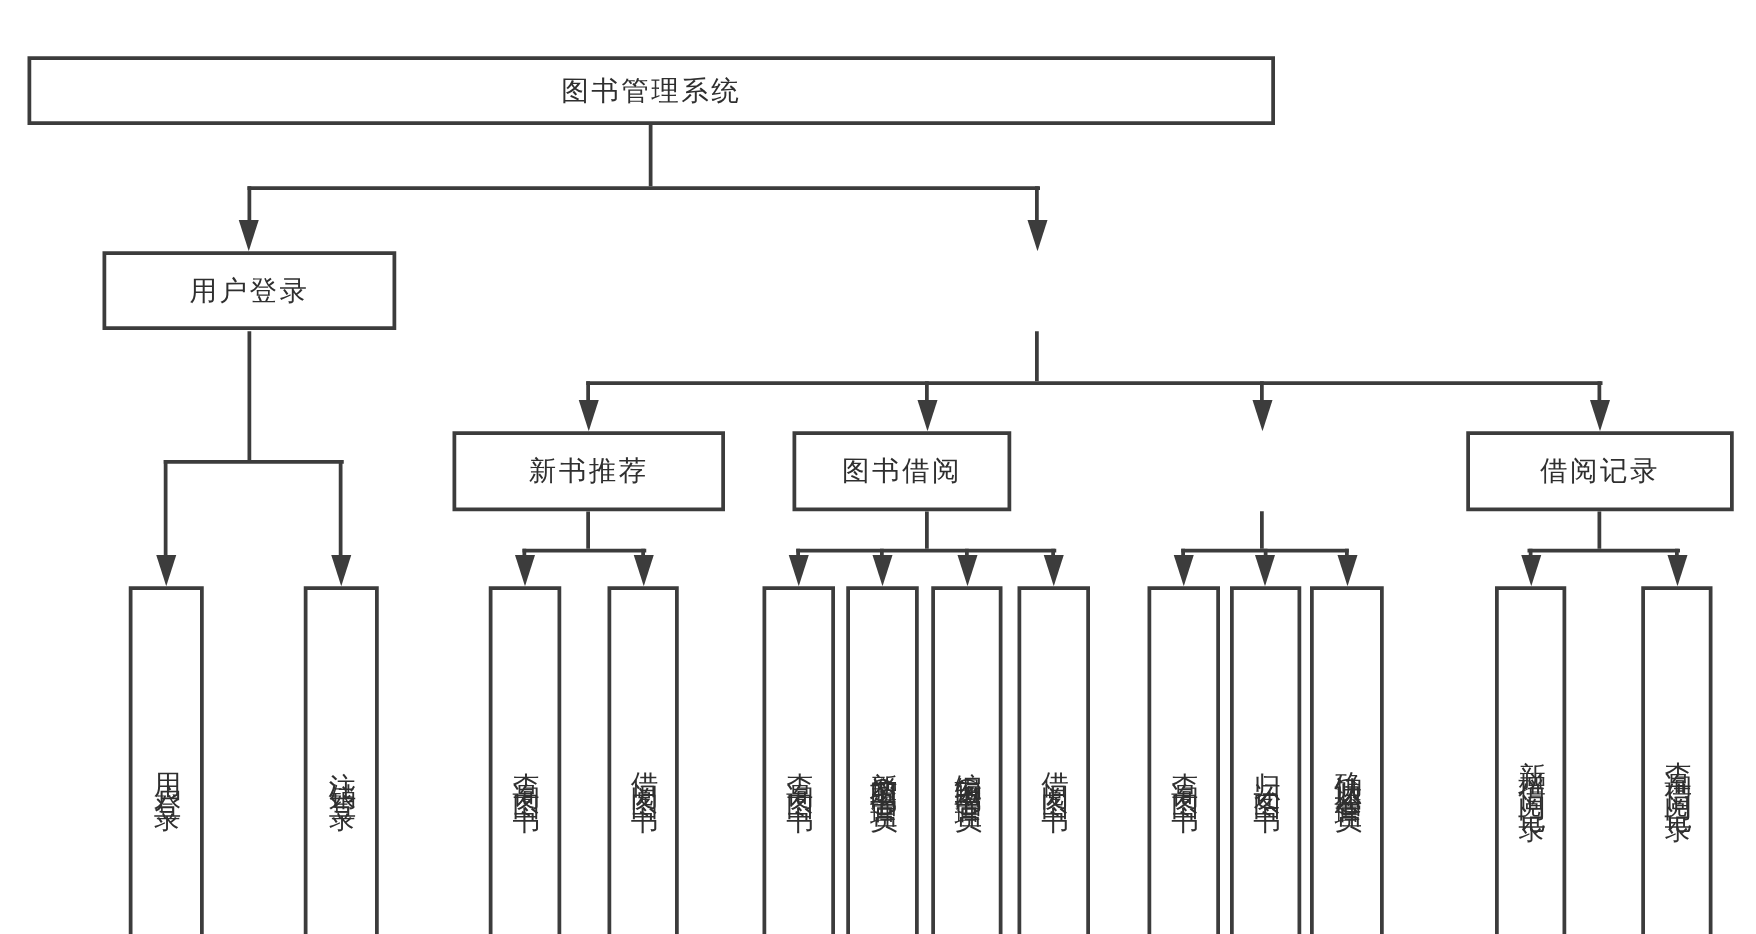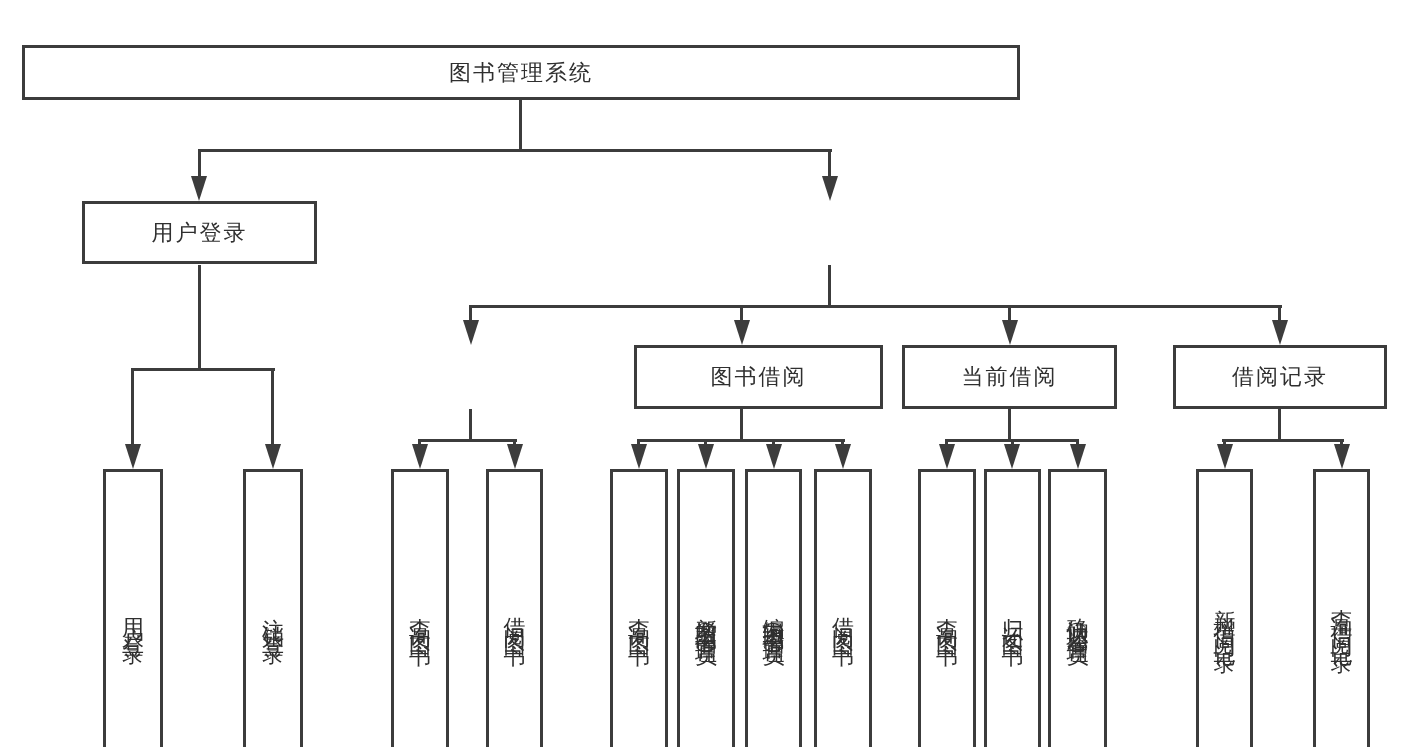--- a/index.html
+++ b/index.html
@@ -78,25 +78,25 @@
 <div class="canvas">
 
   <div class="box root">
     <span class="hlabel">图书管理系统</span>
   </div>
 
   <div class="box lvl2" style="left:82px; width:235px;">
     <span class="hlabel">用户登录</span>
   </div>
 
-  <div class="box lvl3" style="left:634px; width:249px;text-align:center;">
+  <div class="box lvl3" style="left:362px; width:218px;">
+    <span class="hlabel">新书推荐</span>
+  </div>
+  <div class="box lvl3" style="left:634px; width:175px;text-align:center;">
     <span class="hlabel">图书借阅</span>
-  </div>
-  <div class="box lvl3" style="left:902px; width:215px;">
-    <span class="hlabel">当前借阅</span>
   </div>
   <div class="box lvl3" style="left:1173px; width:214px;">
     <span class="hlabel">借阅记录</span>
   </div>
 
   <div class="box leaf" style="left:103px; width:60px;">
     <span class="vtext">用户登录</span>
   </div>
   <div class="box leaf" style="left:243px; width:60px;">
     <span class="vtext">注销登录</span>

